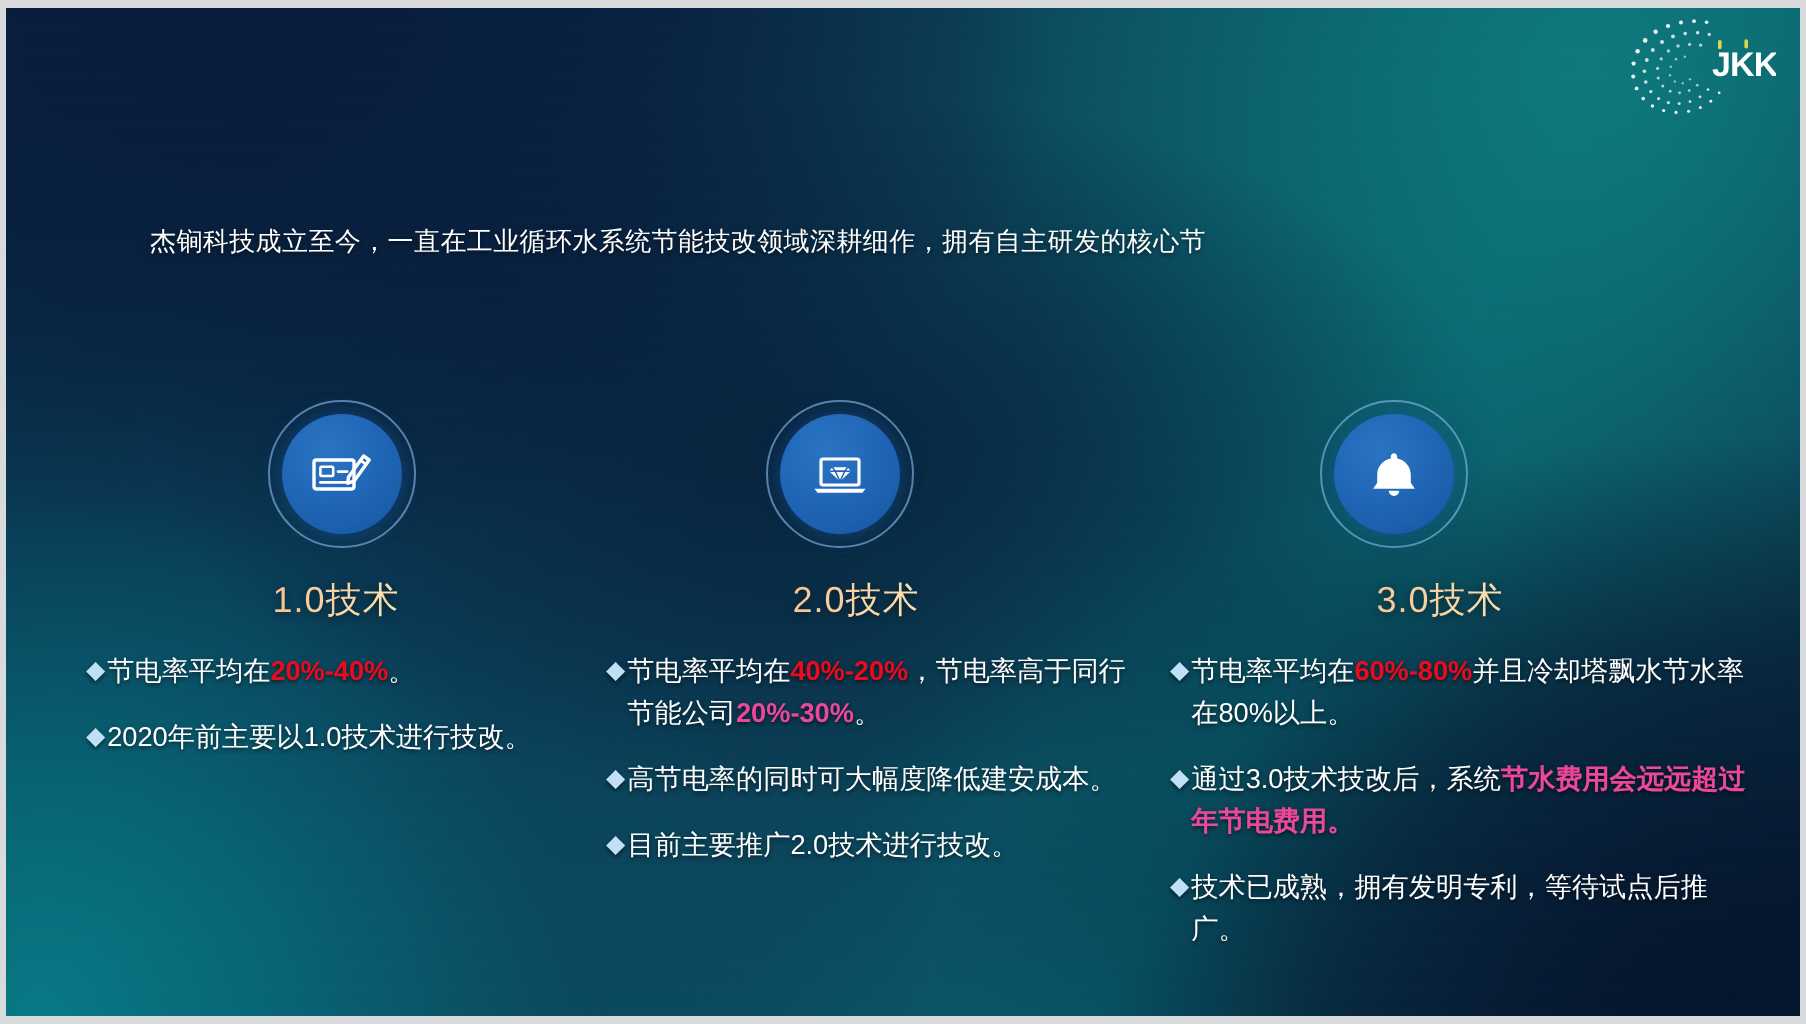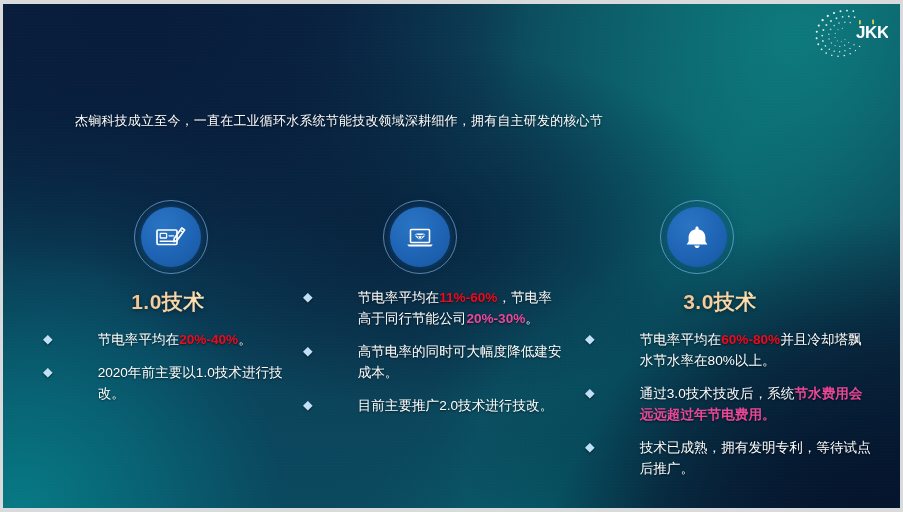--- a/index.html
+++ b/index.html
@@ -114,21 +114,21 @@
     position:absolute;left:7px;top:7px;width:60px;height:60px;
     border-radius:50%;
     background:radial-gradient(circle at 38% 30%,#2a74c4 0%,#1f64b4 55%,#14569f 100%);
     box-shadow:0 0 10px rgba(25,90,160,.55);
     display:flex;align-items:center;justify-content:center;
   }
   .icon-disc svg{display:block;}
 
   .col-title{
     text-align:center;margin-top:14px;
-    font-size:21px;font-weight:700;letter-spacing:.5px;
+    font-size:18px;font-weight:400;letter-spacing:.5px;
     background:linear-gradient(100deg,#f0906a 0%,#f5b municipal 0%,#f6bf8f 34%,#fbe3b4 64%,#fdf4da 100%);
     background:linear-gradient(100deg,#ef8f6b 0%,#f6bf8f 34%,#fbe3b4 64%,#fdf4da 100%);
     -webkit-background-clip:text;background-clip:text;
     color:transparent;-webkit-text-fill-color:transparent;
     filter:drop-shadow(0 1px 2px rgba(0,0,0,.5));
   }
   #col2 .col-title{margin-left:-12px;}
   #col3 .col-title{margin-left:-18px;text-align:center;}
 
   .bullets{margin-top:13px;}
@@ -136,21 +136,21 @@
     display:flex;align-items:flex-start;
     margin-bottom:12px;
     font-size:13.6px;line-height:21px;color:#ffffff;
     text-shadow:0 1px 2px rgba(0,0,0,.6);
   }
   .bullet .dia{
     flex:0 0 auto;color:#bfe0f7;font-size:12.5px;
     line-height:21px;margin-right:1px;
     text-shadow:0 1px 2px rgba(0,0,0,.6);
   }
-  .bullet .txt{flex:1 1 auto;margin-left:44px;}
+  .bullet .txt{flex:1 1 auto;}
   .hl{color:#ee0a1e;font-weight:700;}
   .bd{font-weight:700;color:#ec4899;}
 </style>
 </head>
 <body>
 
 <div id="slide">
 
   <div class="bg-base"></div>
   <div class="bg-teal-tr"></div>
@@ -271,24 +271,25 @@
         <svg width="34" height="32" viewBox="0 0 34 32">
           <rect x="7.5" y="8.5" width="19" height="13" rx="1" fill="none" stroke="#fff" stroke-width="1.6"></rect>
           <path d="M4.2 23.4 H29.8 L28.2 25.4 H5.8 Z" fill="#fff"></path>
           <path d="M13.2 12.6 H20.8 L22.4 14.6 L17.0 19.6 L11.6 14.6 Z" fill="#fff"></path>
           <path d="M13.2 12.6 L14.6 14.6 H19.4 L20.8 12.6" fill="none" stroke="#1f64b4" stroke-width="0.75"></path>
           <path d="M11.6 14.6 H22.4" stroke="#1f64b4" stroke-width="0.75"></path>
           <path d="M14.6 14.6 L17.0 19.6 L19.4 14.6" fill="none" stroke="#1f64b4" stroke-width="0.75"></path>
         </svg>
       </div>
     </div>
+    <div class="col-title">2.0技术</div>
     <div class="bullets">
         <div class="bullet">
           <span class="dia">◆</span>
-          <span class="txt"><span>节电率平均在</span><span class="hl">11%-60%</span><span>，节电率高于同行节能公司</span><span class="bd">20%-30%</span><span>。</span></span>
+          <span class="txt"><span>节电率平均在</span><span class="hl">40%-20%</span><span>，节电率高于同行节能公司</span><span class="bd">20%-30%</span><span>。</span></span>
         </div>
         <div class="bullet">
           <span class="dia">◆</span>
           <span class="txt"><span>高节电率的同时可大幅度降低建安成本。</span></span>
         </div>
         <div class="bullet">
           <span class="dia">◆</span>
           <span class="txt"><span>目前主要推广2.0技术进行技改。</span></span>
         </div>
       </div>

